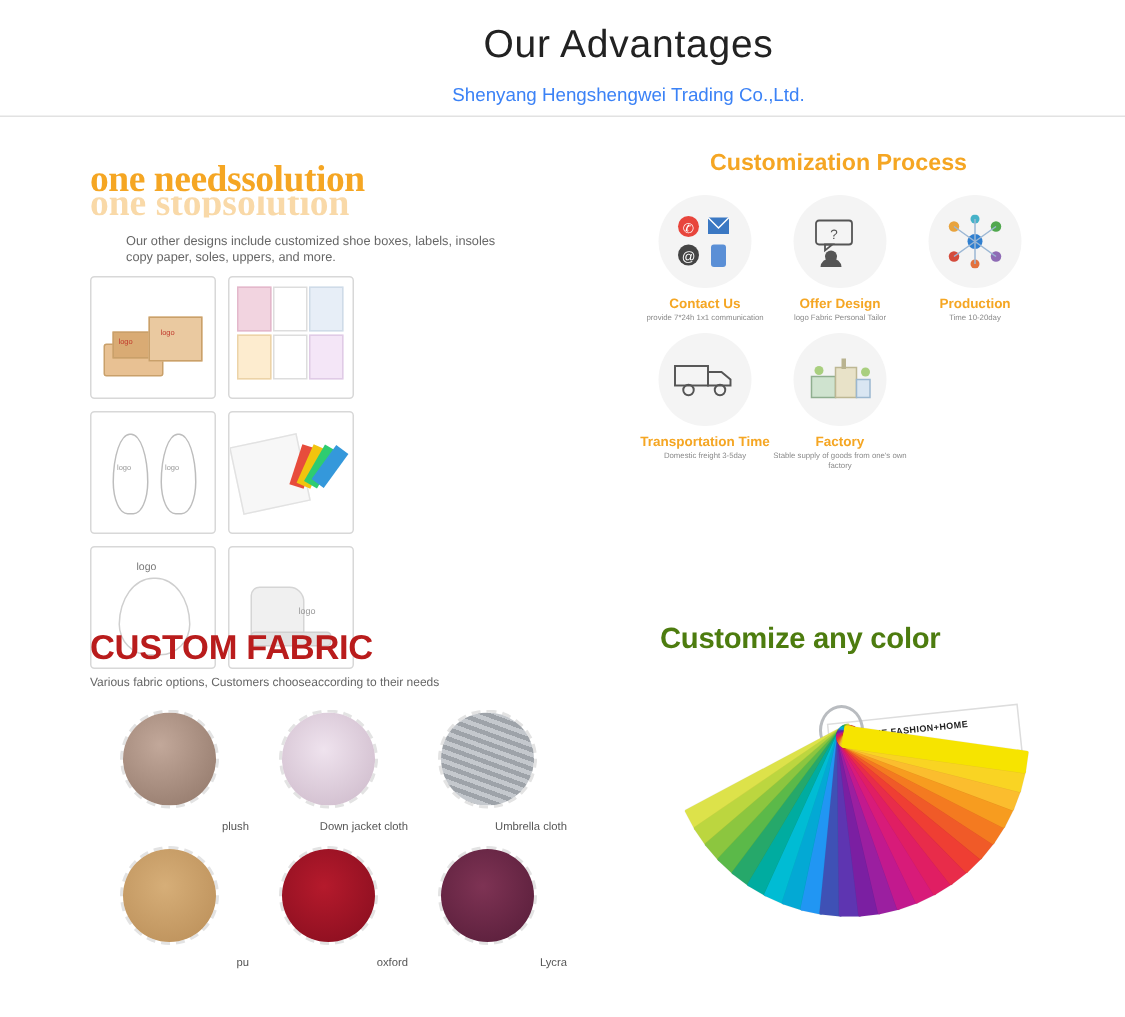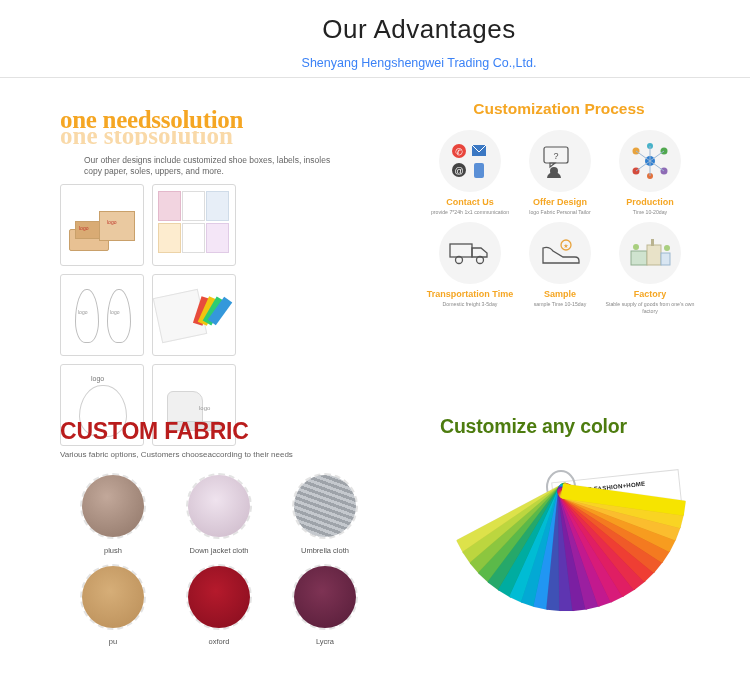--- a/index.html
+++ b/index.html
@@ -75,21 +75,21 @@
     font-size:23px;color:#b91c1c;font-family:"Liberation Sans", sans-serif;
     letter-spacing:-.2px;
   }
   #custom-fabric .desc{font-size:8px;color:#666;margin-top:5px;}
   .fab-grid{margin-top:14px;display:flex;flex-wrap:wrap;width:330px;}
   .fab-item{width:106px;text-align:center;margin-bottom:9px;}
   .swatch{
     width:66px;height:66px;border-radius:50%;margin:0 auto;
     border:2px dashed #e3e3e3;box-sizing:border-box;overflow:hidden;position:relative;
   }
-  .fab-name{font-size:7.5px;color:#555;margin-top:7px;}
+  .fab-name{font-size:7.5px;color:#555;margin-top:7px;text-align:right;}
   
   #any-color{left:440px;top:415px;width:290px;}
   #any-color .sec-title{
     font-size:19.5px;color:#4d7c0f;text-align:left;width:270px;
     letter-spacing:-.2px;
   }
   .fan-wrap{position:relative;width:290px;height:190px;margin-top:18px;}
   .fan-blade{
     position:absolute;left:122px;top:28px;
     width:124px;height:15px;border-radius:1px;
@@ -246,31 +246,20 @@
           <rect x="3" y="5" width="22" height="13" fill="none" stroke="#555" stroke-width="1.3"></rect>
           <path d="M25 9 h9 l6 5 v4 h-15 z" fill="none" stroke="#555" stroke-width="1.3"></path>
           <circle cx="12" cy="21" r="3.5" fill="none" stroke="#555" stroke-width="1.3"></circle>
           <circle cx="33" cy="21" r="3.5" fill="none" stroke="#555" stroke-width="1.3"></circle>
         </svg>
       </div>
       <div class="proc-name">Transportation Time</div>
       <div class="proc-sub">Domestic freight 3-5day</div>
     </div>
 
-    <div class="proc-item">
-      <div class="circ">
-        <svg width="44" height="30" viewBox="0 0 44 30">
-          <path d="M5 22 L5 10 q6 -2 10 3 l10 6 h12 q4 0 4 4 v2 H5 z" fill="none" stroke="#555" stroke-width="1.3"></path>
-          <circle cx="28" cy="7" r="5" fill="none" stroke="#e8a33d" stroke-width="1.3"></circle>
-          <text x="28" y="10" font-size="6" fill="#e8a33d" text-anchor="middle">★</text>
-        </svg>
-      </div>
-      <div class="proc-name">Sample</div>
-      <div class="proc-sub">sample Time 10-15day</div>
-    </div>
 
     <div class="proc-item">
       <div class="circ">
         <svg width="46" height="32" viewBox="0 0 46 32">
           <rect x="4" y="14" width="16" height="14" fill="#cfe3cf" stroke="#8fae8f"></rect>
           <rect x="20" y="8" width="14" height="20" fill="#e8e2c8" stroke="#bdb793"></rect>
           <rect x="34" y="16" width="9" height="12" fill="#d9e6f2" stroke="#9bb7cf"></rect>
           <rect x="24" y="2" width="3" height="7" fill="#b9b390"></rect>
           <circle cx="9" cy="10" r="3" fill="#a9cf7f"></circle>
             <circle cx="40" cy="11" r="3" fill="#a9cf7f"></circle>

